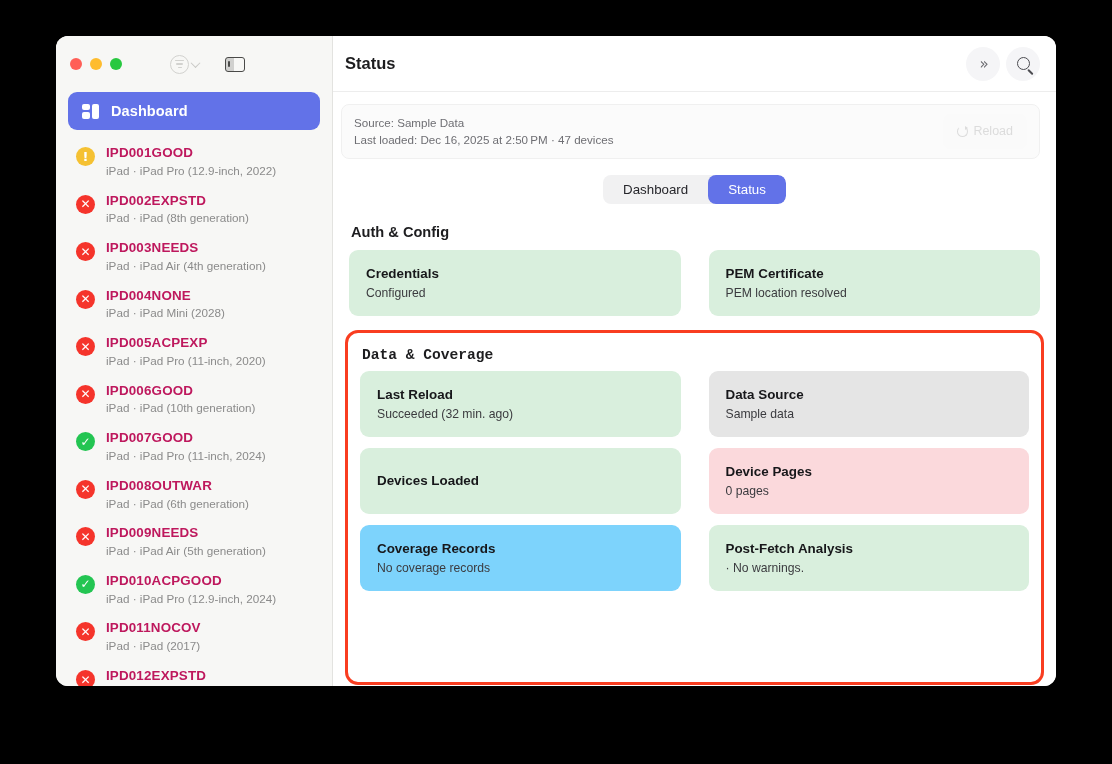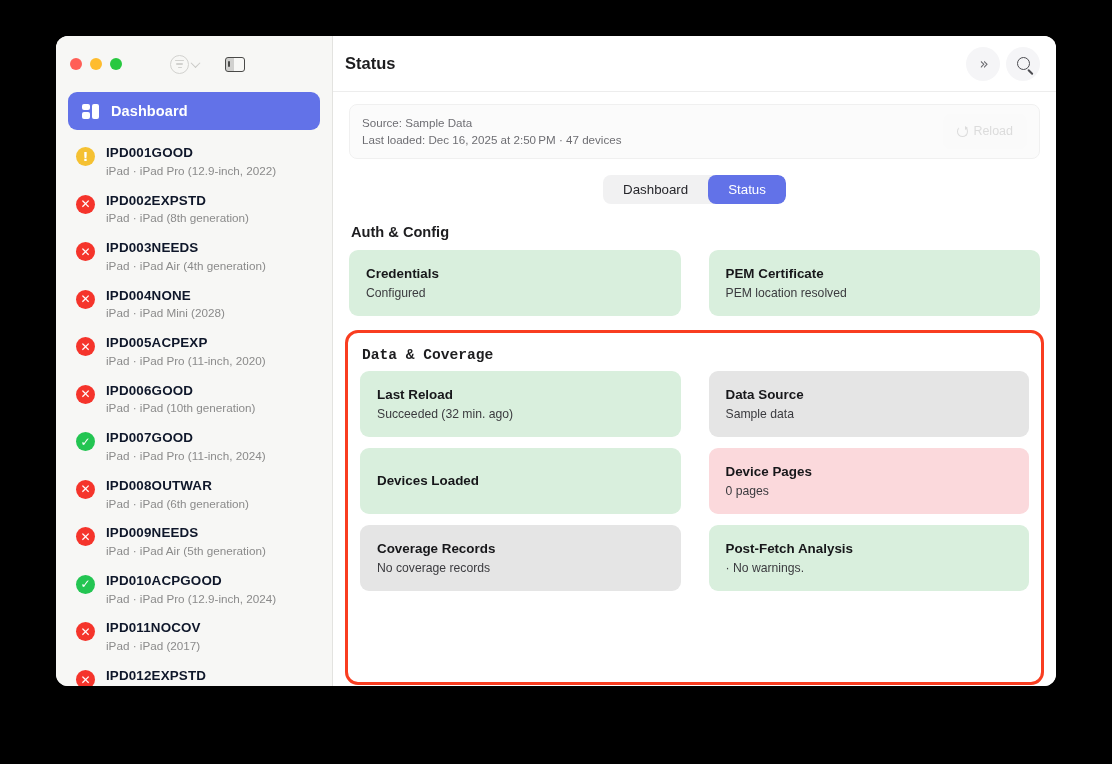--- a/index.html
+++ b/index.html
@@ -147,21 +147,21 @@
     font-size: 12px;
     line-height: 1;
     font-weight: bold;
     font-family: "DejaVu Sans", sans-serif;
   }
   .status-dot.warn .gl { font-size: 13px; }
   .dev-text { min-width: 0; }
   .dev-title {
     font-size: 13.4px;
     font-weight: bold;
-    color: #0f172a;
+    color: #be185d;
     letter-spacing: 0.15px;
     line-height: 1.25;
   }
   .dev-sub {
     font-size: 11.7px;
     color: #8b8b8b;
     line-height: 1.35;
     margin-top: 1px;
     white-space: nowrap;
   }
@@ -213,21 +213,21 @@
     content: "";
     position: absolute;
     right: -5px; bottom: -4px;
     width: 7px; height: 1.7px;
     background: #4d4d52;
     border-radius: 1px;
     transform: rotate(45deg);
   }
 
   .info-strip {
-    margin: 12px 16px 0 16px;
+    margin: 12px 16px 0 8px;
     background: #fbfbfb;
     border: 1px solid #f0f0f0;
     border-radius: 8px;
     padding: 9px 12px;
     display: flex;
     gap: 10px;
   }
   .info-lines { flex: 1 1 auto; }
   .info-line {
     font-size: 11.6px;
@@ -310,21 +310,21 @@
     min-height: 66px;
     display: flex;
     flex-direction: column;
     justify-content: center;
     gap: 5px;
     cursor: default;
   }
   .stat-card.green  { background: #d9efdd; }
   .stat-card.orange { background: #e5e5e5; }
   .stat-card.red    { background: #fbd9dc; }
-  .stat-card.gray   { background: #e5e5e5; }
+  .stat-card.gray   { background: #7dd3fc; }
   .stat-card.empty  { background: transparent; }
   .card-title {
     font-size: 13.4px;
     font-weight: bold;
     color: #17171a;
   }
   .card-value {
     font-size: 12.2px;
     color: #3b3b3f;
   }

